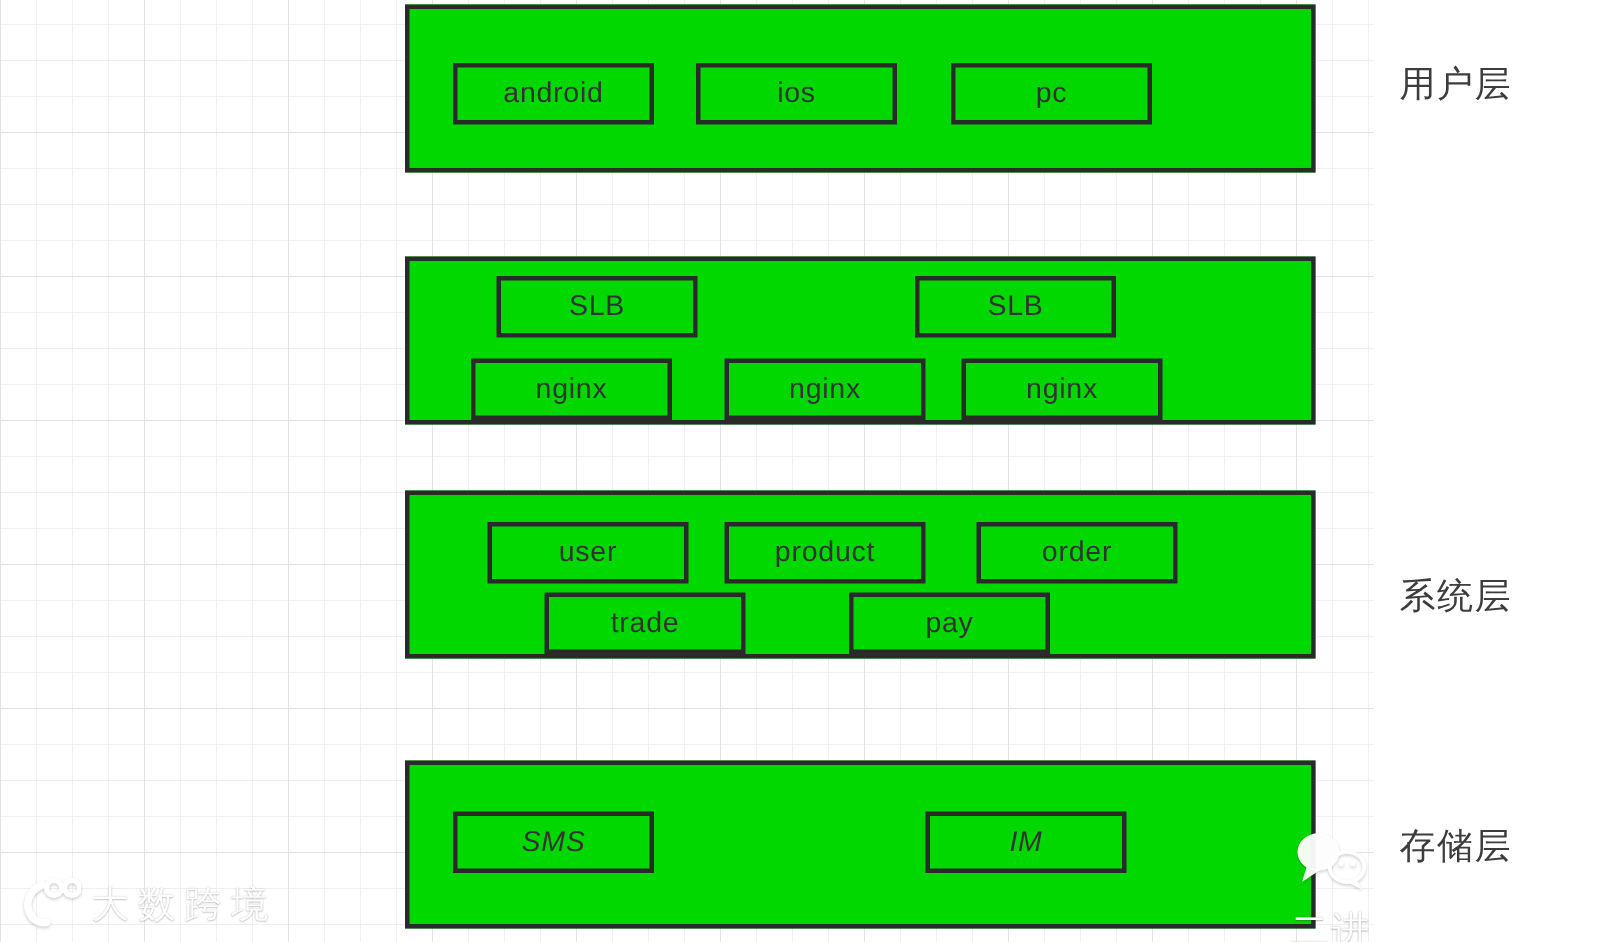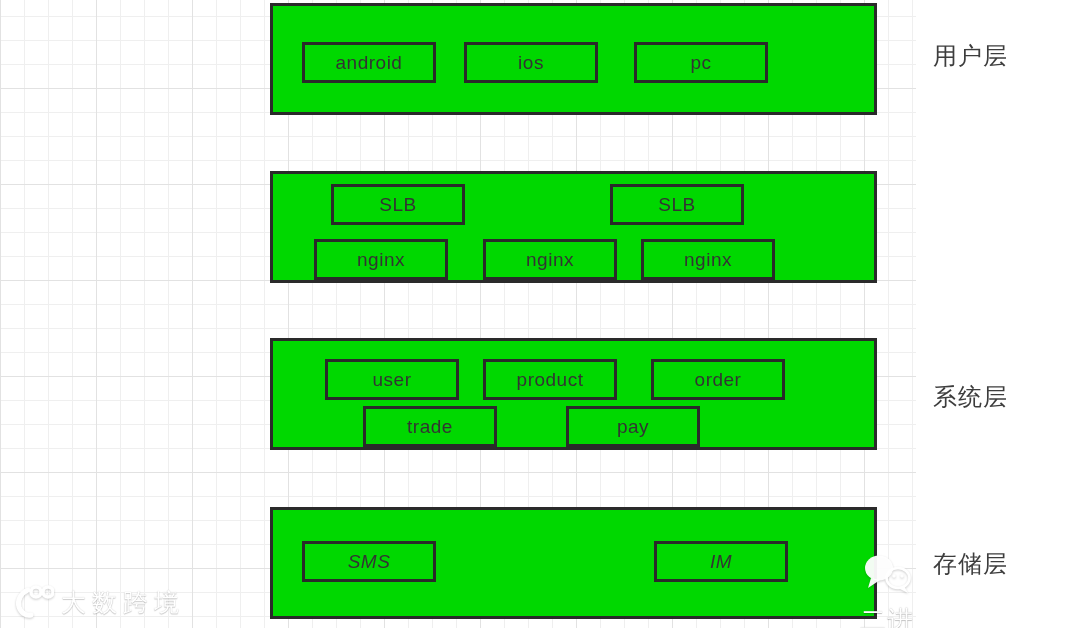--- a/index.html
+++ b/index.html
@@ -85,42 +85,42 @@
         <div class="node" style="left: 41px; top: 65px;">
           <span>nginx</span>
         </div>
         <div class="node" style="left: 210px; top: 65px;">
           <span>nginx</span>
         </div>
         <div class="node" style="left: 368px; top: 65px;">
           <span>nginx</span>
         </div>
       </div>
-      <div class="layer-panel" style="top: 338px;">
+      <div class="layer-panel" style="top: 327px;">
         <div class="node" style="left: 52px; top: 18px;">
           <span>user</span>
         </div>
         <div class="node" style="left: 210px; top: 18px;">
           <span>product</span>
         </div>
         <div class="node" style="left: 378px; top: 18px;">
           <span>order</span>
         </div>
         <div class="node" style="left: 90px; top: 65px;">
           <span>trade</span>
         </div>
         <div class="node" style="left: 293px; top: 65px;">
           <span>pay</span>
         </div>
       </div>
       <div class="layer-panel" style="top: 507px; font-style: italic;">
         <div class="node" style="left: 29px; top: 31px;">
           <span>SMS</span>
         </div>
-        <div class="node" style="left: 344px; top: 31px; margin-left: 37px;">
+        <div class="node" style="left: 344px; top: 31px;">
           <span>IM</span>
         </div>
       </div>
     </div>
 
   <div class="wm wm-left">
     <svg width="42" height="40" viewBox="0 0 42 40">
       <path d="M16 8 C9 11 5 18 7 25 C9 31 14 34 19 33" fill="none" stroke="#ffffff" stroke-width="5" stroke-linecap="round"></path>
       <circle cx="24" cy="10" r="5" fill="none" stroke="#ffffff" stroke-width="3.5"></circle>
       <circle cx="36" cy="10" r="5" fill="none" stroke="#ffffff" stroke-width="3.5"></circle>

